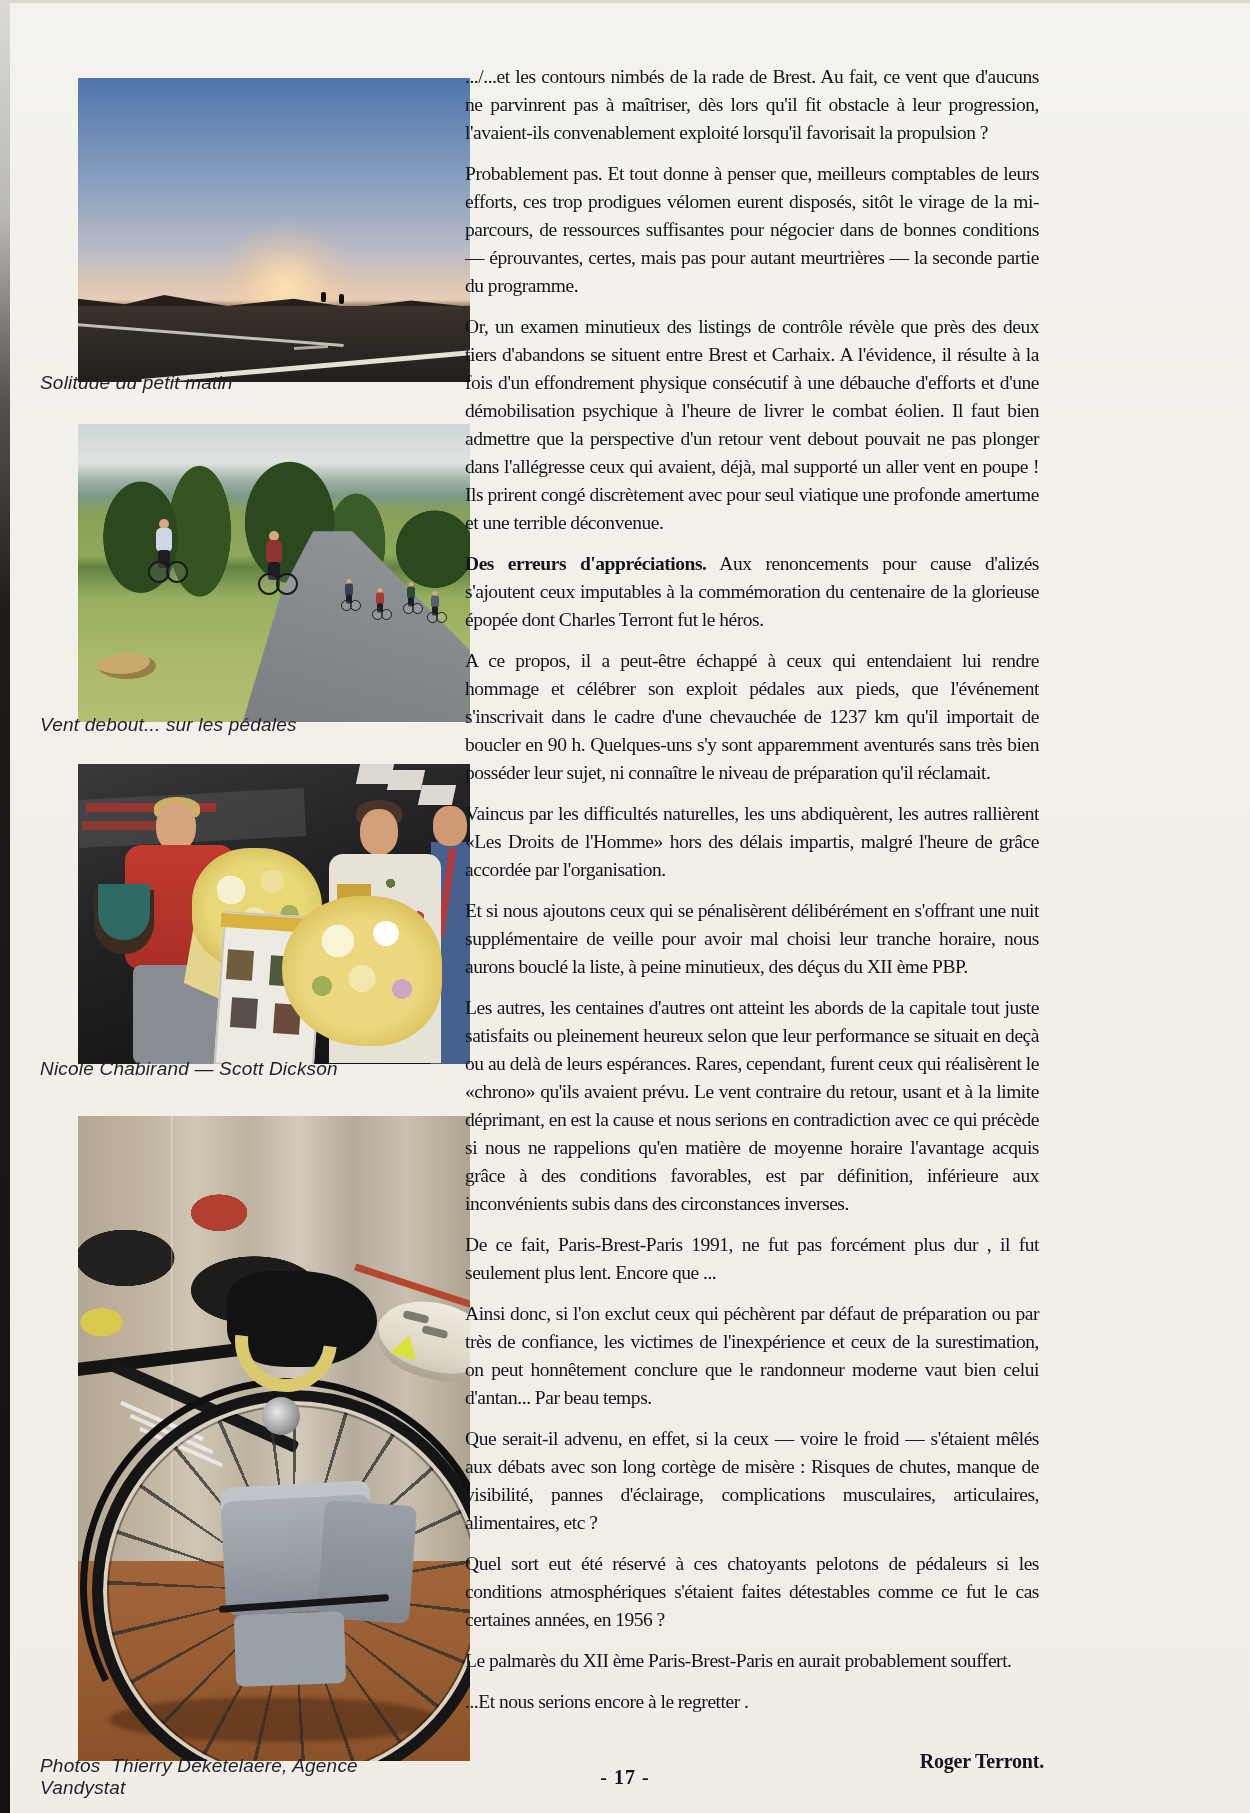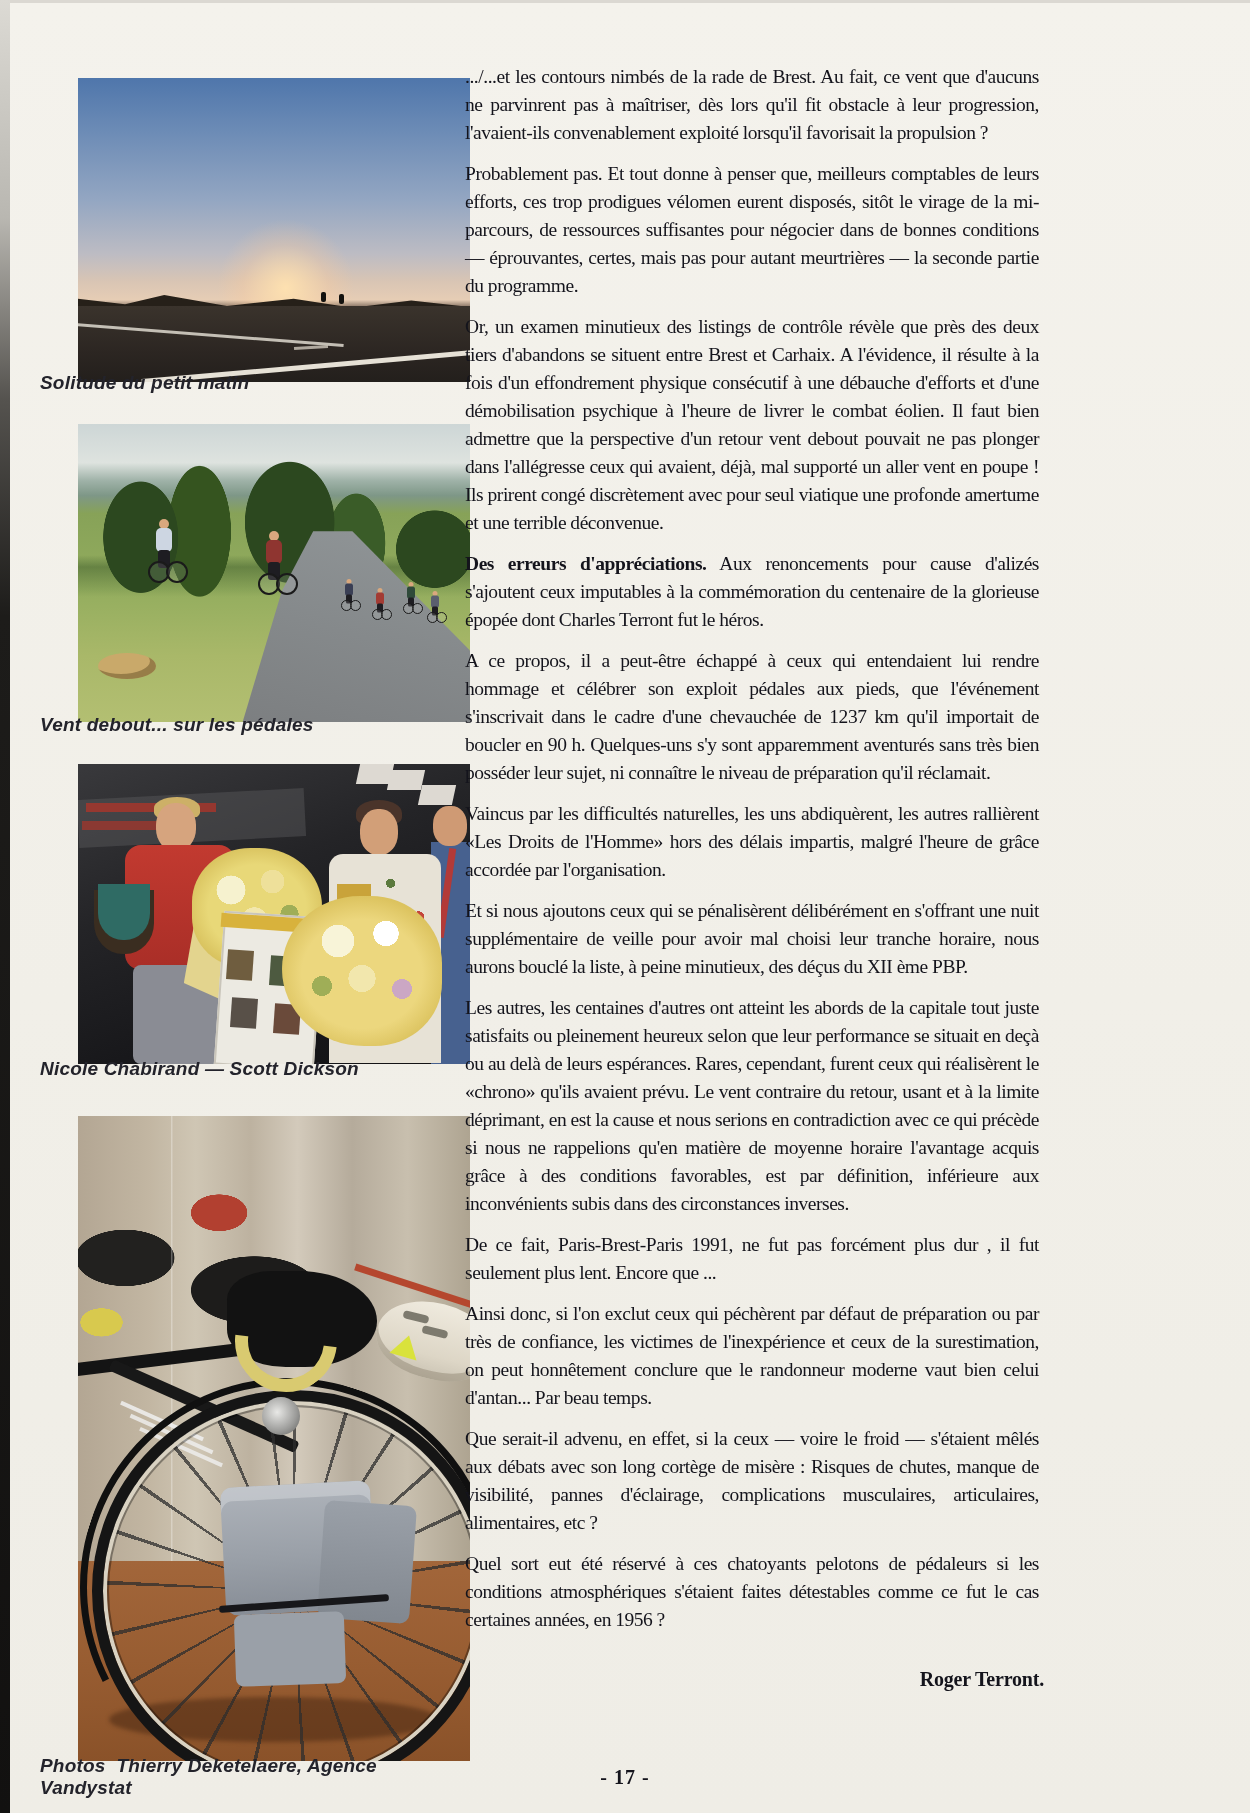--- a/index.html
+++ b/index.html
@@ -7,21 +7,21 @@
     position:relative; width:1250px; height:1813px; margin:0 auto;
     background:linear-gradient(180deg,#f4f2ec 0%,#f1efe8 55%,#efede6 100%);
     overflow:hidden; font-family:"Liberation Serif", serif; color:#14141c;
   }
   .scan-top{position:absolute;top:0;left:0;width:100%;height:3px;background:#c9c7c1;opacity:.6;}
   .scan-edge{
     position:absolute;left:0;top:0;bottom:0;width:10px;
     background:linear-gradient(180deg,#dcdad4 0%,#b9b7b1 12%,#55534f 22%,#1d1c1a 34%,#121110 100%);
   }
   
-  .photo-col{position:absolute;left:38px;top:0;width:392px;height:100%;font-weight:bold;}
+  .photo-col{position:absolute;left:38px;top:0;width:392px;height:100%;}
   .fig{position:absolute;left:0;width:392px;overflow:hidden;background:#888;}
   .fig *{position:absolute;}
   .caption{
     position:absolute;left:2px;width:390px;
     font-family:"Liberation Sans", sans-serif;font-style:italic;
     font-size:19px;color:#23232b;letter-spacing:.2px;white-space:pre-wrap;
   }
   
   .fig1{top:62px;height:304px;
     background:
@@ -287,18 +287,20 @@
         <p>Or, un examen minutieux des listings de contrôle révèle que près des deux tiers d'abandons se situent entre Brest et Carhaix. A l'évidence, il résulte à la fois d'un effondrement physique consécutif à une débauche d'efforts et d'une démobilisation psychique à l'heure de livrer le combat éolien. Il faut bien admettre que la perspective d'un retour vent debout pouvait ne pas plonger dans l'allégresse ceux qui avaient, déjà, mal supporté un aller vent en poupe ! Ils prirent congé discrètement avec pour seul viatique une profonde amertume et une terrible déconvenue.</p>
         <p><span class="lead">Des erreurs d'appréciations.</span> Aux renoncements pour cause d'alizés s'ajoutent ceux imputables à la commémoration du centenaire de la glorieuse épopée dont Charles Terront fut le héros.</p>
         <p>A ce propos, il a peut-être échappé à ceux qui entendaient lui rendre hommage et célébrer son exploit pédales aux pieds, que l'événement s'inscrivait dans le cadre d'une chevauchée de 1237 km qu'il importait de boucler en 90 h. Quelques-uns s'y sont apparemment aventurés sans très bien posséder leur sujet, ni connaître le niveau de préparation qu'il réclamait.</p>
         <p>Vaincus par les difficultés naturelles, les uns abdiquèrent, les autres rallièrent «Les Droits de l'Homme» hors des délais impartis, malgré l'heure de grâce accordée par l'organisation.</p>
         <p>Et si nous ajoutons ceux qui se pénalisèrent délibérément en s'offrant une nuit supplémentaire de veille pour avoir mal choisi leur tranche horaire, nous aurons bouclé la liste, à peine minutieux, des déçus du XII ème PBP.</p>
         <p>Les autres, les centaines d'autres ont atteint les abords de la capitale tout juste satisfaits ou pleinement heureux selon que leur performance se situait en deçà ou au delà de leurs espérances. Rares, cependant, furent ceux qui réalisèrent le «chrono» qu'ils avaient prévu. Le vent contraire du retour, usant et à la limite déprimant, en est la cause et nous serions en contradiction avec ce qui précède si nous ne rappelions qu'en matière de moyenne horaire l'avantage acquis grâce à des conditions favorables, est par définition, inférieure aux inconvénients subis dans des circonstances inverses.</p>
         <p>De ce fait, Paris-Brest-Paris 1991, ne fut pas forcément plus dur , il fut seulement plus lent. Encore que ...</p>
         <p>Ainsi donc, si l'on exclut ceux qui péchèrent par défaut de préparation ou par très de confiance, les victimes de l'inexpérience et ceux de la surestimation, on peut honnêtement conclure que le randonneur moderne vaut bien celui d'antan... Par beau temps.</p>
         <p>Que serait-il advenu, en effet, si la ceux — voire le froid — s'étaient mêlés aux débats avec son long cortège de misère : Risques de chutes, manque de visibilité, pannes d'éclairage, complications musculaires, articulaires, alimentaires, etc ?</p>
         <p>Quel sort eut été réservé à ces chatoyants pelotons de pédaleurs si les conditions atmosphériques s'étaient faites détestables comme ce fut le cas certaines années, en 1956 ?</p>
+        <p>Le palmarès du XII ème Paris-Brest-Paris en aurait probablement souffert.</p>
+        <p>...Et nous serions encore à le regretter .</p>
       </div>
     <div class="signature">Roger Terront.</div>
   </main>
 
   <div class="page-number">- 17 -</div>
 </div>
 
 </body></html>

